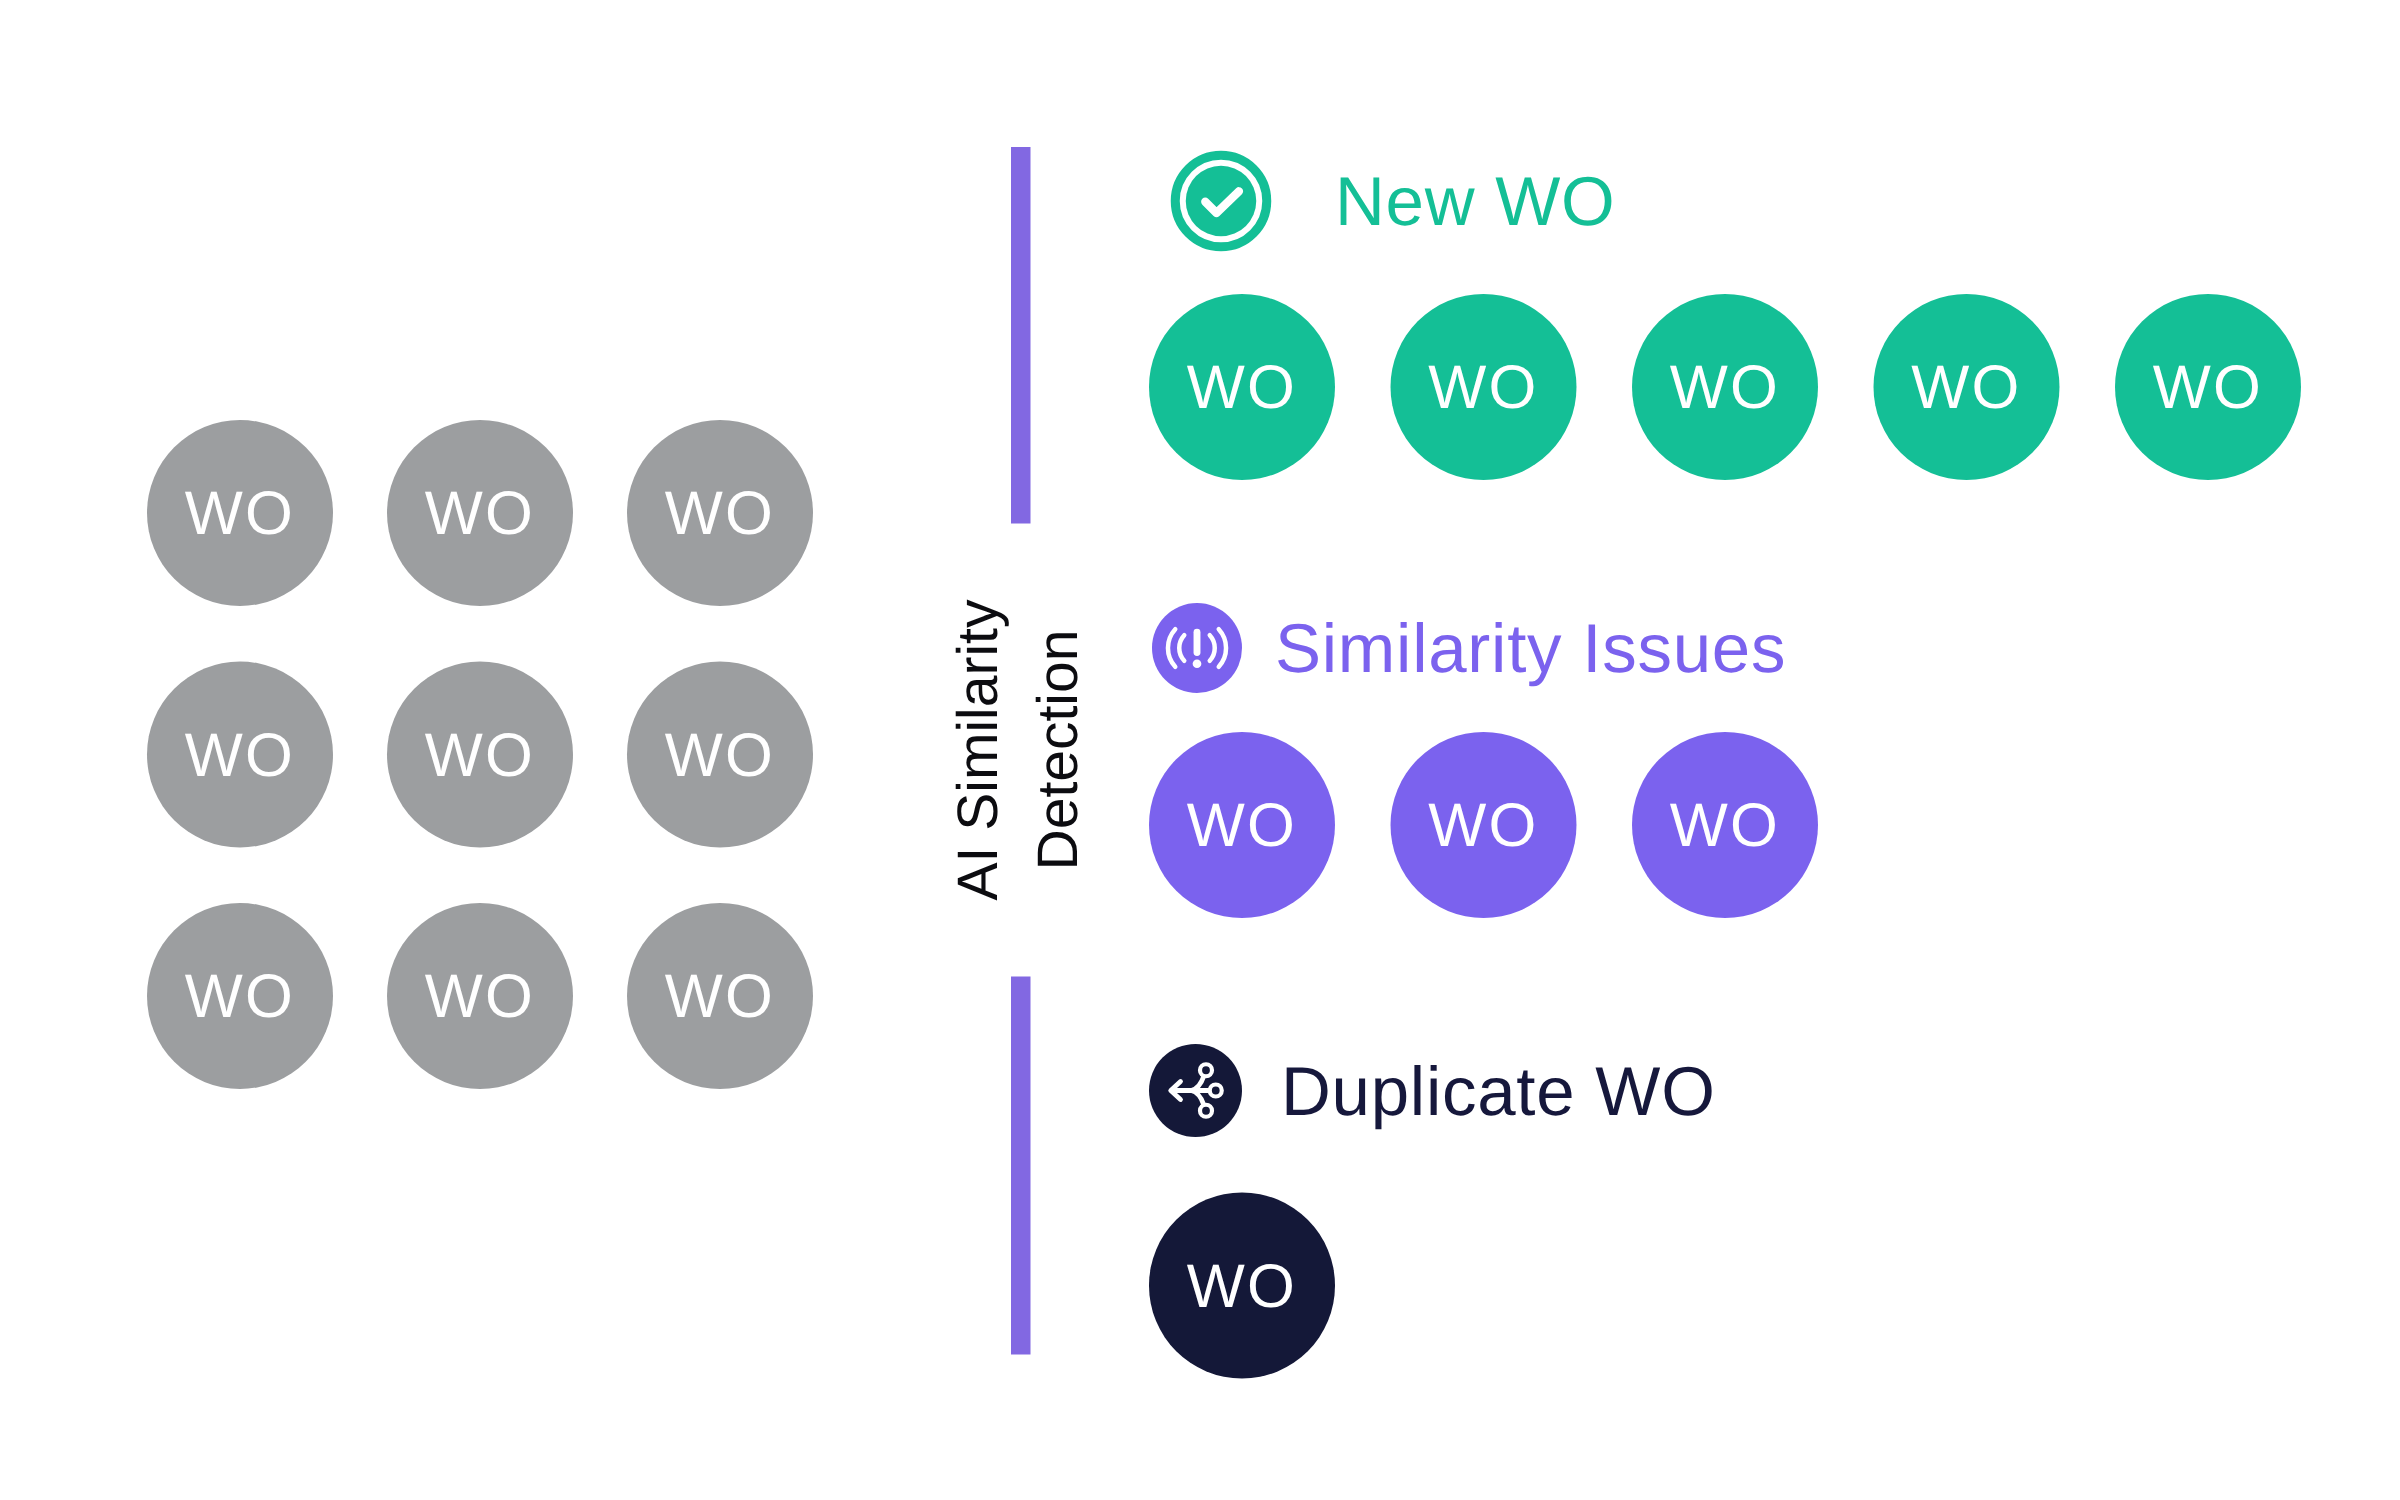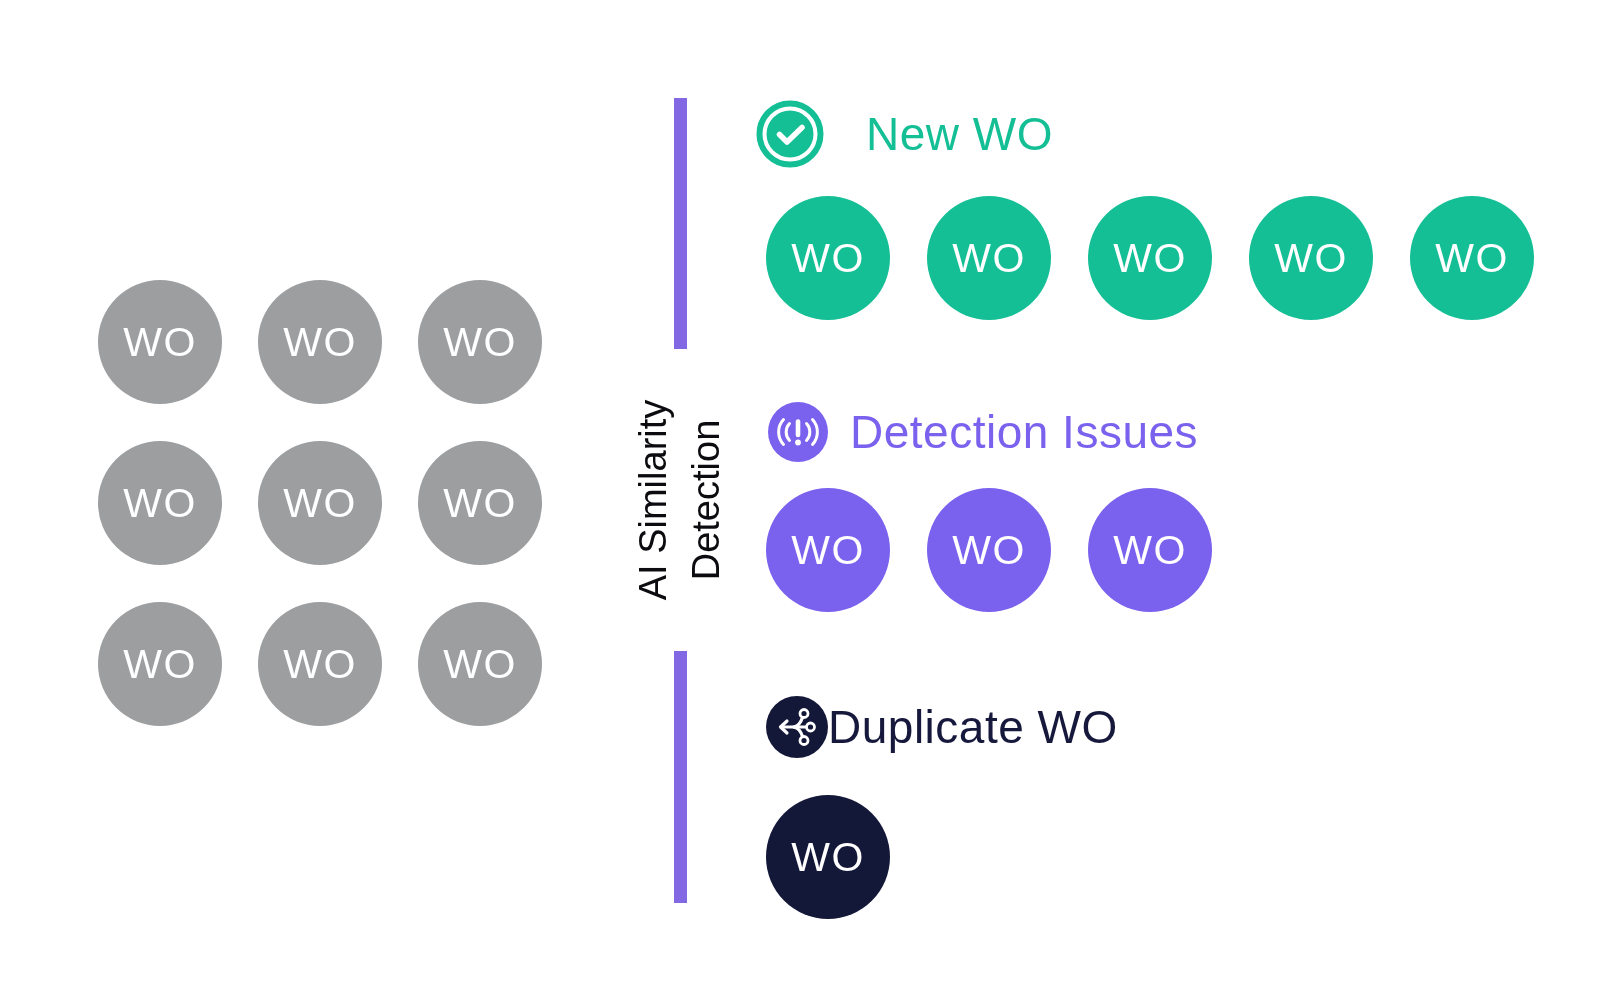--- a/index.html
+++ b/index.html
@@ -77,26 +77,26 @@
     align-items: center;
   }
   .section-header .icon {
     flex: 0 0 auto;
     display: block;
   }
   .section-title {
     font-weight: 500;
     letter-spacing: 0.5px;
   }
-  .header-new       { left: 756px; top: 100px; }
+  .header-new       { left: 780px; top: 100px; }
   .header-new .section-title       { margin-left: 42px; font-size: 46px; color: #14BF96; }
   .header-recurring { left: 768px; top: 402px; }
   .header-recurring .section-title { margin-left: 22px; font-size: 46px; color: #7B62EE; }
   .header-duplicate { left: 766px; top: 696px; }
-  .header-duplicate .section-title { font-size: 46px; color: #16183C; }
+  .header-duplicate .section-title { margin-left: 26px; font-size: 46px; color: #16183C; }
 
   .circle-row {
     position: absolute;
     display: flex;
     column-gap: 37px;
   }
   .row-new       { left: 766px; top: 196px; } 
   .row-recurring { left: 766px; top: 488px; }
   .row-duplicate { left: 766px; top: 795px; }
 </style>
@@ -144,21 +144,21 @@
   <div class="section-header header-recurring">
     <svg class="icon" width="60" height="60" viewBox="0 0 60 60">
       <circle cx="30" cy="30" r="30" fill="#7B62EE"></circle>
       <line x1="30" y1="19.5" x2="30" y2="33" stroke="#ffffff" stroke-width="4.6" stroke-linecap="round"></line>
       <circle cx="30" cy="40.5" r="2.9" fill="#ffffff"></circle>
       <path d="M21.5 21.5 a12.5 12.5 0 0 0 0 17" fill="none" stroke="#ffffff" stroke-width="3" stroke-linecap="round"></path>
       <path d="M15.5 17.5 a18.5 18.5 0 0 0 0 25" fill="none" stroke="#ffffff" stroke-width="3" stroke-linecap="round"></path>
       <path d="M38.5 21.5 a12.5 12.5 0 0 1 0 17" fill="none" stroke="#ffffff" stroke-width="3" stroke-linecap="round"></path>
       <path d="M44.5 17.5 a18.5 18.5 0 0 1 0 25" fill="none" stroke="#ffffff" stroke-width="3" stroke-linecap="round"></path>
     </svg>
-    <span class="section-title">Detection Issues</span>
+    <span class="section-title">Similarity Issues</span>
   </div>
   <div class="circle-row row-recurring">
     <div class="wo-circle wo-purple">WO</div>
     <div class="wo-circle wo-purple">WO</div>
     <div class="wo-circle wo-purple">WO</div>
   </div>
 
   <div class="section-header header-duplicate">
     <svg class="icon" width="62" height="62" viewBox="0 0 62 62">
       <circle cx="31" cy="31" r="31" fill="#141838"></circle>

